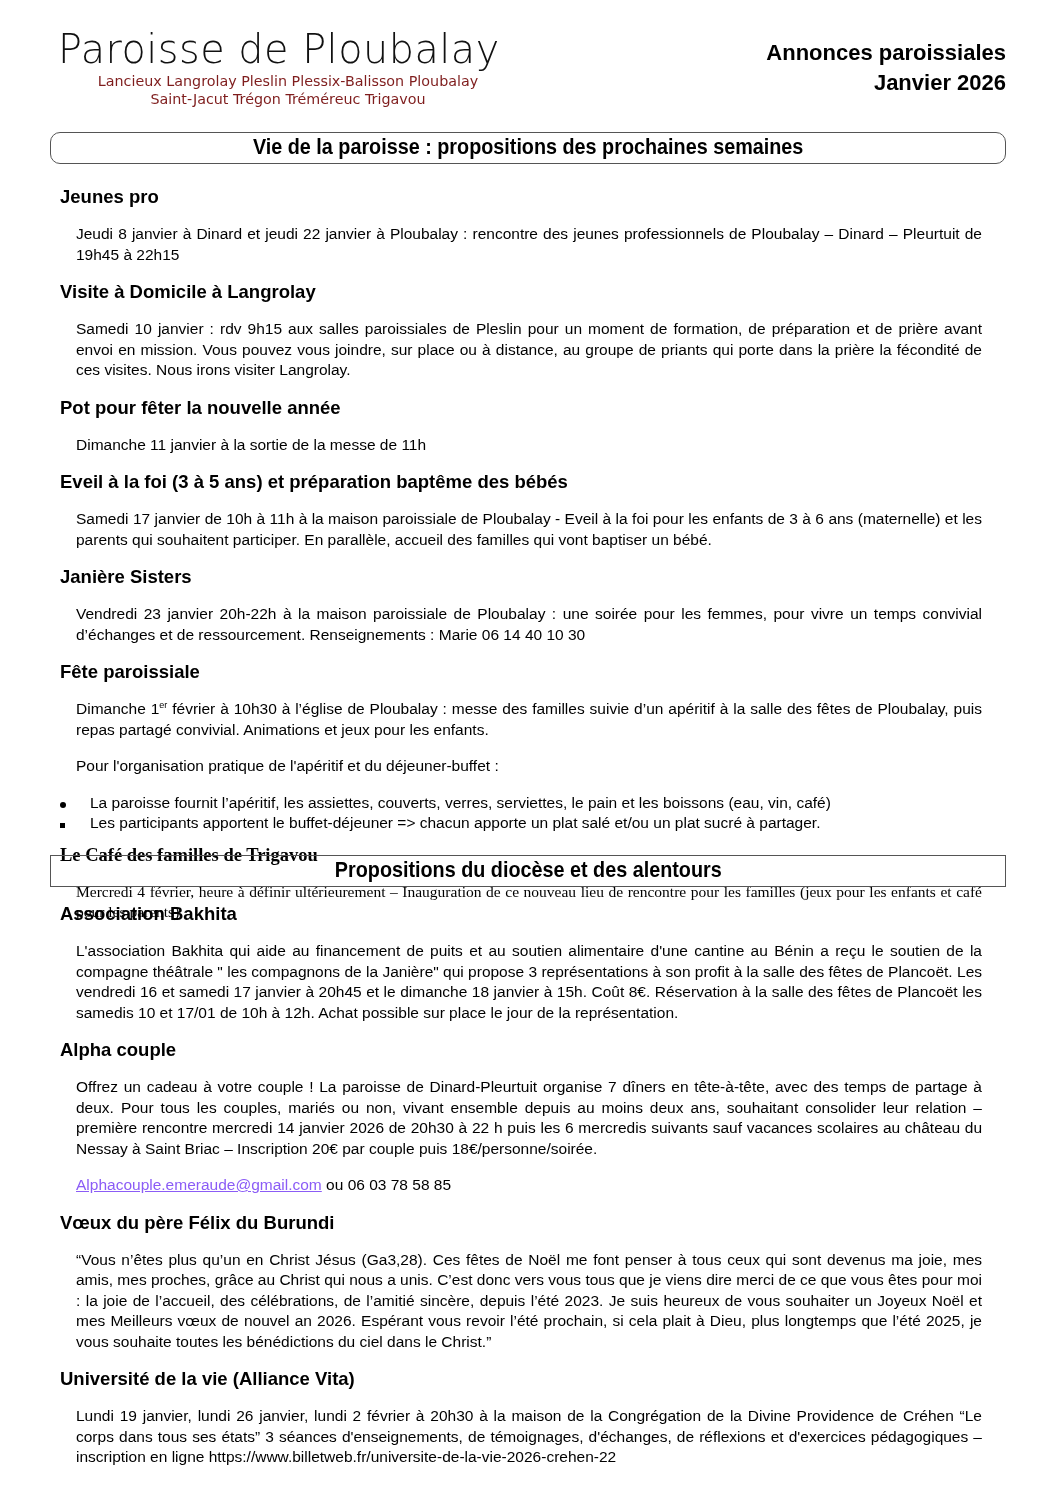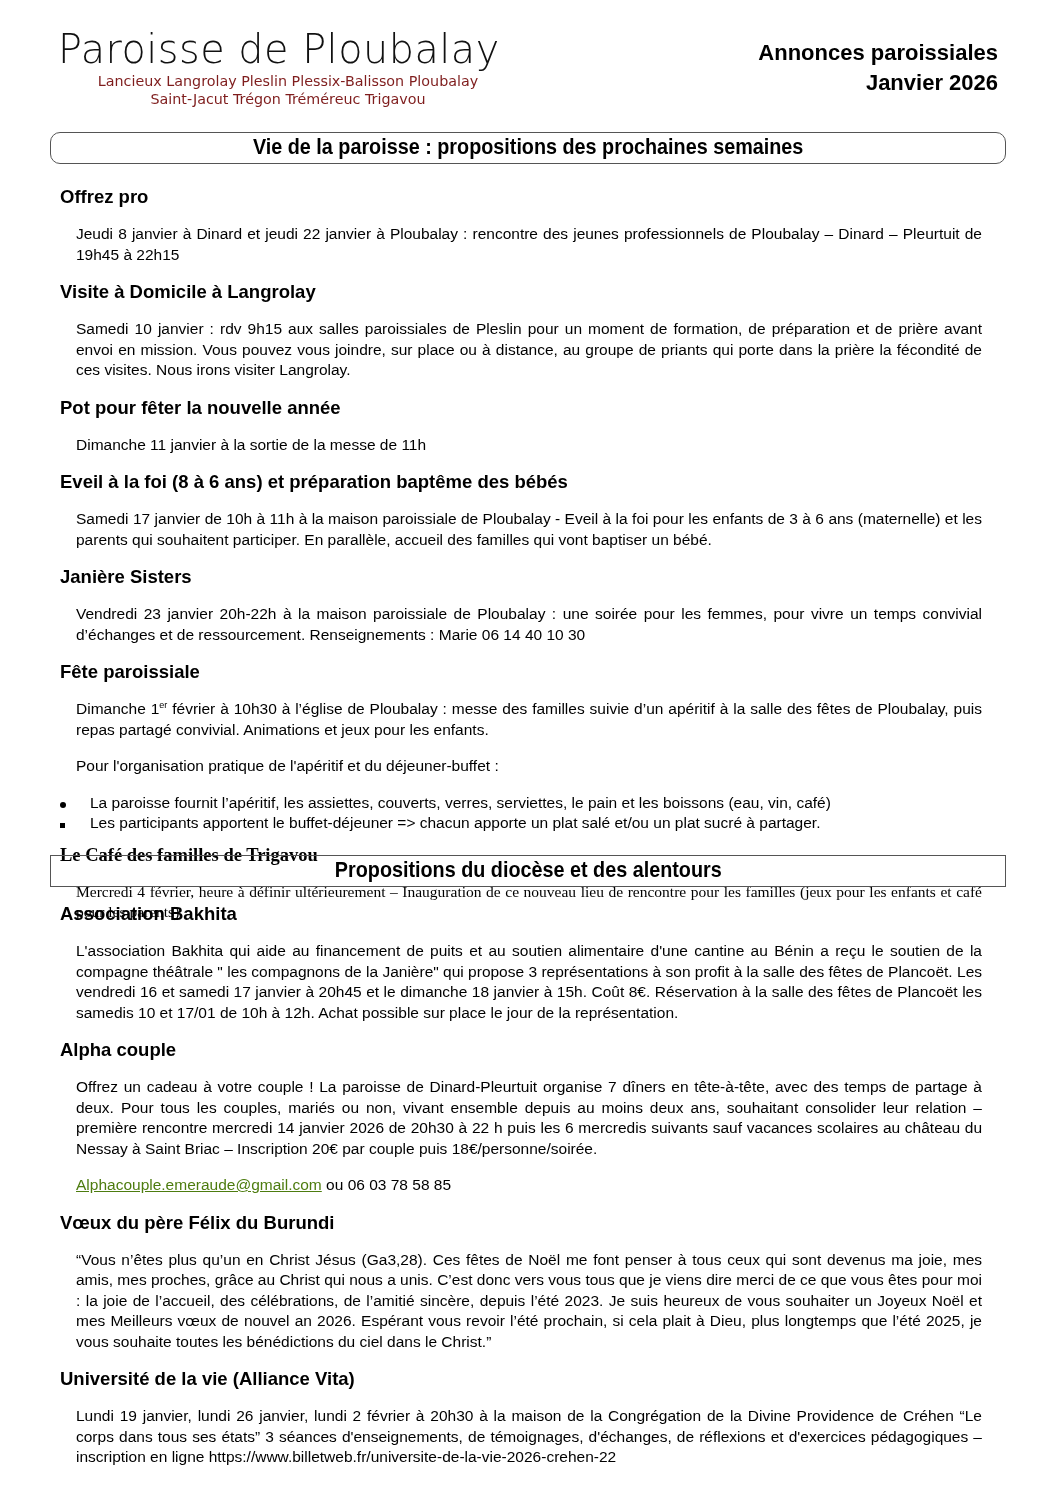--- a/index.html
+++ b/index.html
@@ -1,36 +1,36 @@
 <!DOCTYPE html>
 <html><head>
   <meta charset="utf-8">
   <style>
     html, body { margin: 0; padding: 0; background: #ffffff; }
     body { width: 1058px; height: 1497px; position: relative; overflow: hidden; color: #000; font-family: "Liberation Sans", sans-serif; }
 
     .header-left { position: absolute; left: 58px; top: 26px; width: 460px; text-align: center; }
     .parish-title { font-family: "DejaVu Sans", sans-serif; font-weight: 200; font-size: 41px; line-height: 46px; letter-spacing: 0.5px; color: #111; white-space: nowrap; transform: scaleX(0.97); transform-origin: left; text-align: left; }
     .parish-towns { font-family: "DejaVu Sans", sans-serif; font-size: 14.3px; line-height: 18px; color: #7f1d1d; white-space: nowrap; }
-    .header-right { position: absolute; right: 60px; top: 38px; text-align: right; }
+    .header-right { position: absolute; right: 52px; top: 38px; text-align: right; }
     .header-right div { font-weight: bold; font-size: 22px; line-height: 30px; }
 
     .section-box { position: absolute; left: 50px; width: 956px; height: 32px; border: 1.5px solid #555; box-sizing: border-box; text-align: center; }
     .section-box span { font-size: 21.5px; font-weight: bold; line-height: 29px; display: inline-block; transform: scaleX(0.92); }
 
     .content { position: absolute; left: 60px; width: 938px; }
     .item { margin: 0; }
     .item-title { font-weight: bold; font-size: 18.5px; line-height: 22px; margin: 0; }
     .item-body { font-size: 15.5px; line-height: 20.5px; text-align: justify; margin: 16px; }
     .bullets { list-style: none; margin: 0; padding: 0; }
     .bullets li { font-size: 15.5px; line-height: 20px; position: relative; padding-left: 30px; }
     .bullets li .mark { position: absolute; left: 0; top: 0; }
     .mark-dot { display: inline-block; width: 6px; height: 6px; border-radius: 50%; background: #000; margin-top: 7px; }
     .mark-sq { display: inline-block; width: 5px; height: 5px; background: #000; margin-top: 7px; }
-    .link { color: #4d7c0f; text-decoration: underline; }
+    .link { color: #8b5cf6; text-decoration: underline; }
     sup { font-size: 9px; line-height: 0; vertical-align: 6px; }
   </style>
 </head>
 <body>
 
 <div class="header-left">
   <div class="parish-title">Paroisse de Ploubalay</div>
   <div class="parish-towns">Lancieux Langrolay Pleslin Plessix-Balisson Ploubalay</div>
   <div class="parish-towns">Saint-Jacut Trégon Tréméreuc Trigavou</div>
 </div>
@@ -39,36 +39,36 @@
   <div>Annonces paroissiales</div>
   <div>Janvier 2026</div>
 </div>
 
 <div class="section-box" style="top:132px;border-radius:10px;">
   <span>Vie de la paroisse : propositions des prochaines semaines</span>
 </div>
 
 <div class="content" style="top:186px;">
   <div class="item">
-    <p class="item-title">Offrez pro</p>
+    <p class="item-title">Jeunes pro</p>
     <p class="item-body">Jeudi 8 janvier à Dinard et jeudi 22 janvier à Ploubalay : rencontre des jeunes professionnels de Ploubalay – Dinard – Pleurtuit de 19h45 à 22h15</p>
   </div>
 
   <div class="item" style="margin-top:10px;">
     <p class="item-title">Visite à Domicile à Langrolay</p>
     <p class="item-body">Samedi 10 janvier : rdv 9h15 aux salles paroissiales de Pleslin pour un moment de formation, de préparation et de prière avant envoi en mission. Vous pouvez vous joindre, sur place ou à distance, au groupe de priants qui porte dans la prière la fécondité de ces visites. Nous irons visiter Langrolay.</p>
   </div>
 
   <div class="item" style="margin-top:10px;">
     <p class="item-title">Pot pour fêter la nouvelle année</p>
     <p class="item-body">Dimanche 11 janvier à la sortie de la messe de 11h</p>
   </div>
 
   <div class="item" style="margin-top:10px;">
-    <p class="item-title">Eveil à la foi (8 à 6 ans) et préparation baptême des bébés</p>
+    <p class="item-title">Eveil à la foi (3 à 5 ans) et préparation baptême des bébés</p>
     <p class="item-body">Samedi 17 janvier de 10h à 11h à la maison paroissiale de Ploubalay - Eveil à la foi pour les enfants de 3 à 6 ans (maternelle) et les parents qui souhaitent participer. En parallèle, accueil des familles qui vont baptiser un bébé.</p>
   </div>
 
   <div class="item" style="margin-top:10px;">
     <p class="item-title">Janière Sisters</p>
     <p class="item-body">Vendredi 23 janvier 20h-22h à la maison paroissiale de Ploubalay : une soirée pour les femmes, pour vivre un temps convivial d’échanges et de ressourcement. Renseignements : Marie 06 14 40 10 30</p>
   </div>
 
   <div class="item" style="margin-top:10px;">
     <p class="item-title">Fête paroissiale</p>

